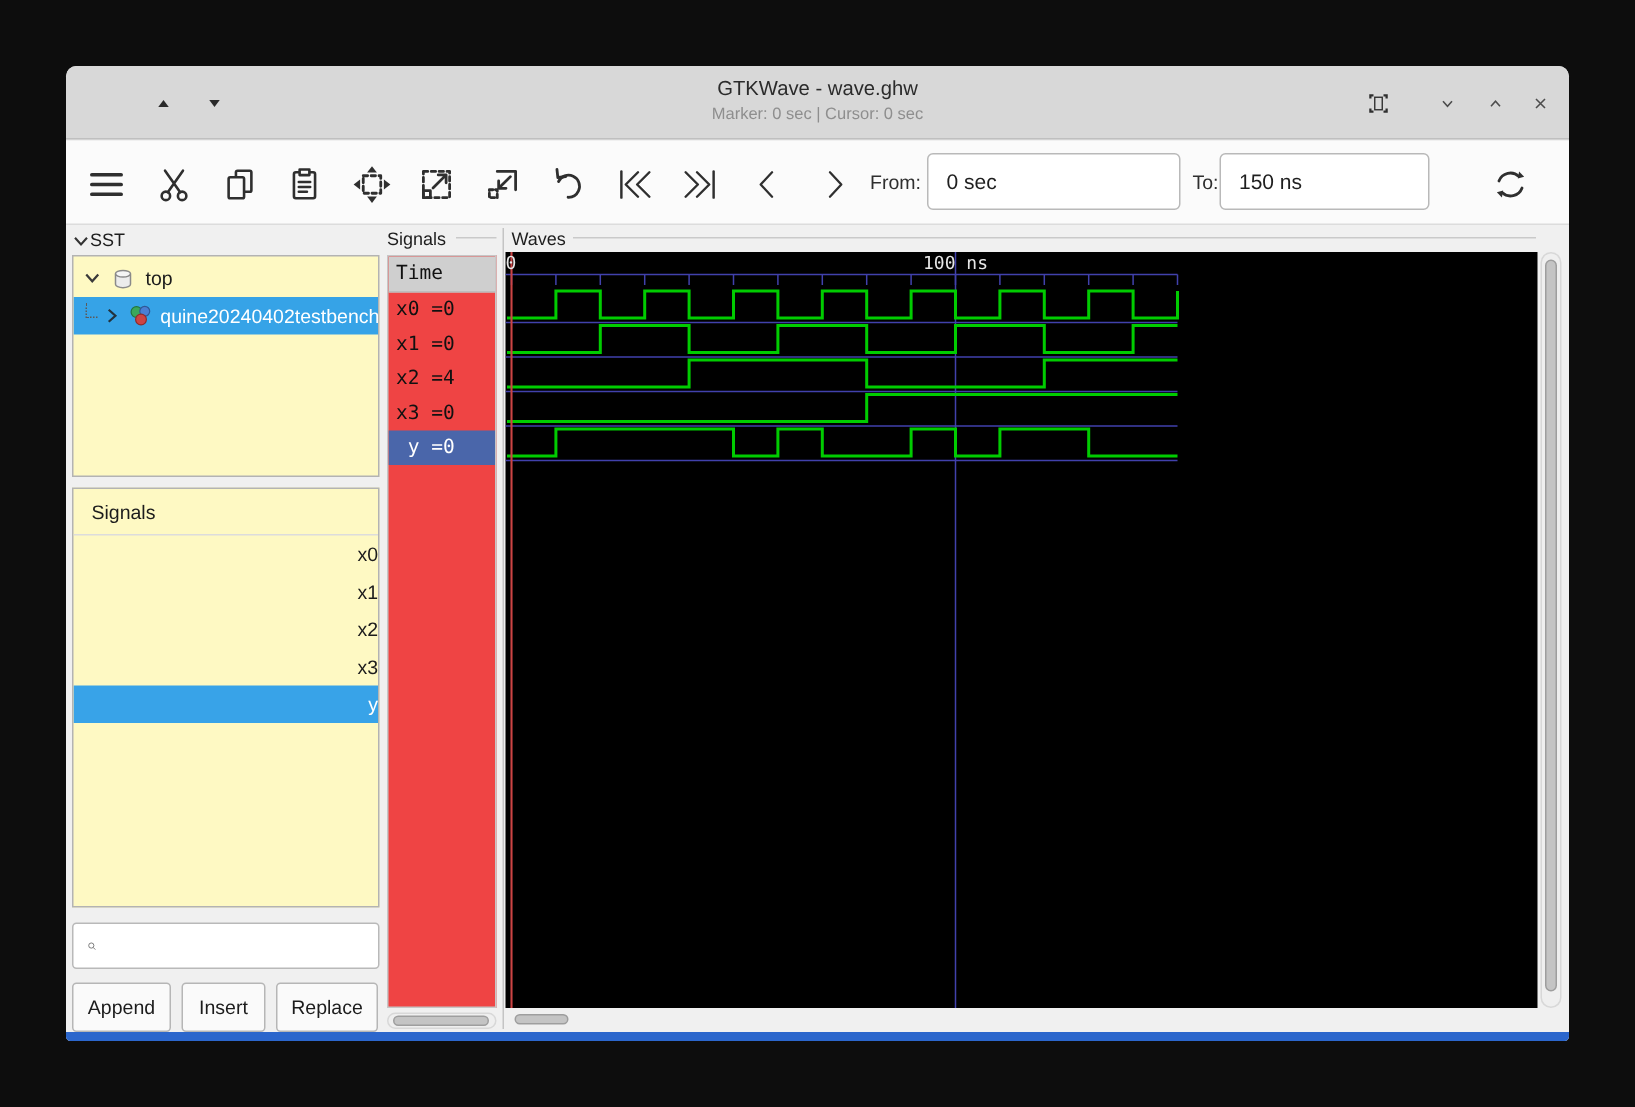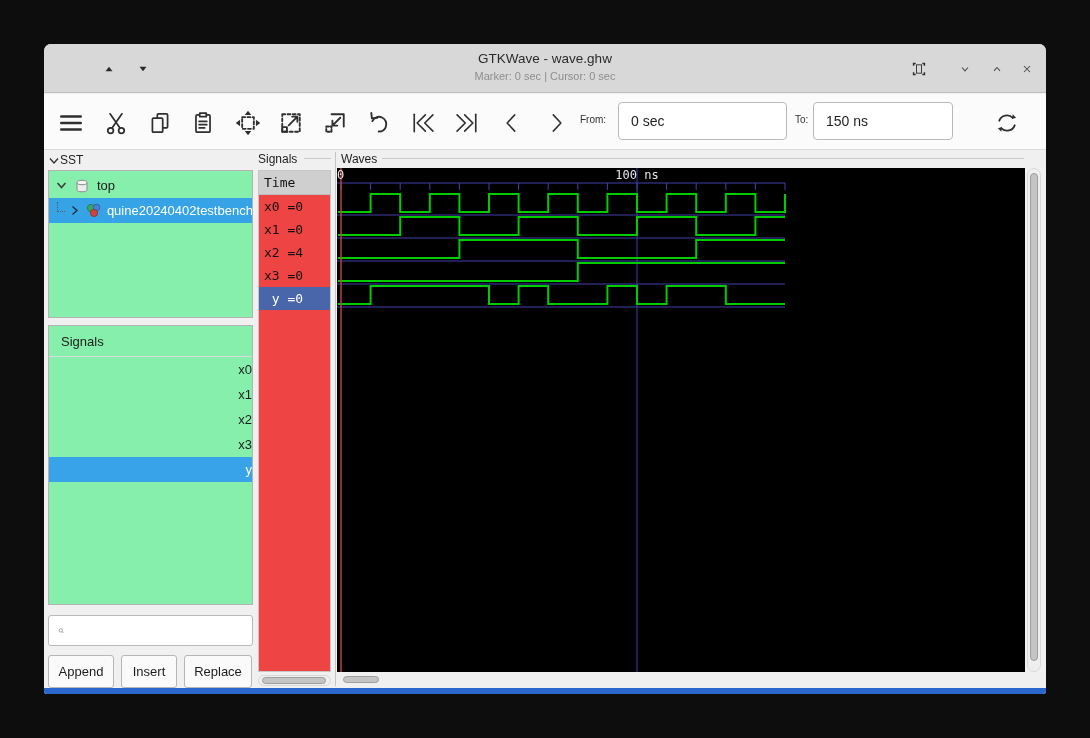--- a/index.html
+++ b/index.html
@@ -11,27 +11,27 @@
   .titlebar{position:absolute;left:0;top:0;width:100%;height:49px;background:#d8d8d8;
     border-bottom:1px solid #bfbfbf;}
   .tb-title{position:absolute;left:0;right:0;top:7px;text-align:center;font-size:13.5px;color:#2b2b2b;}
   .tb-sub{position:absolute;left:0;right:0;top:26px;text-align:center;font-size:11px;color:#8e8e8e;}
   .tb-btn{position:absolute;top:12px;width:26px;height:26px;display:flex;align-items:center;justify-content:center;cursor:default;}
   
   .toolbar{position:absolute;left:0;top:50px;width:100%;height:56px;background:#fbfbfb;
     border-bottom:1px solid #dcdcdc;}
   .ticon{position:absolute;top:13px;width:32px;height:32px;display:flex;align-items:center;justify-content:center;}
   .ticon svg{stroke:#2f2f2f;fill:none;stroke-width:1.6;stroke-linecap:round;stroke-linejoin:round;}
-  .field-label{position:absolute;top:20px;font-size:10px;color:#2f2f2f;}
+  .field-label{position:absolute;top:20px;font-size:13px;color:#2f2f2f;}
   .field-input{position:absolute;top:8px;height:38px;background:#fff;border:1px solid #b9b9b9;
     border-radius:4px;font-size:14px;color:#1f1f1f;padding:1px 12px;font-family:"Liberation Sans",sans-serif;outline:none;}
   
   .frame-label{position:absolute;font-size:12px;color:#1d1d1d;}
   .hairline{position:absolute;height:1px;background:#c9c9c9;}
-  .panel-box{position:absolute;background:#86efac;border:1px solid #b3b3b3;overflow:hidden;}
+  .panel-box{position:absolute;background:#fef9c3;border:1px solid #b3b3b3;overflow:hidden;}
   .tree-row{position:relative;height:25px;display:flex;align-items:center;font-size:13px;color:#1c1c1c;}
   .tree-row.selected{background:#36a3e7;color:#fff;}
   .list-header{height:31px;line-height:31px;padding-left:12px;font-size:13px;color:#1c1c1c;border-bottom:1px solid #dcdcdc;}
   .list-row{height:25px;line-height:25px;padding-left:8px;font-size:13px;color:#1c1c1c;text-align:right;}
   .list-row.selected{background:#38a3e8;color:#fff;}
   .search-box{position:absolute;background:#fff;border:1px solid #b9b9b9;border-radius:3px;
     display:flex;align-items:center;padding-left:8px;}
   .search-box input{border:none;outline:none;flex:1;font-size:13px;margin-left:6px;background:transparent;}
   .btn{position:absolute;height:33px;background:#fafafa;border:1px solid #b6b6b6;border-radius:3px;
     font-size:13px;color:#1c1c1c;display:flex;align-items:center;justify-content:center;}

